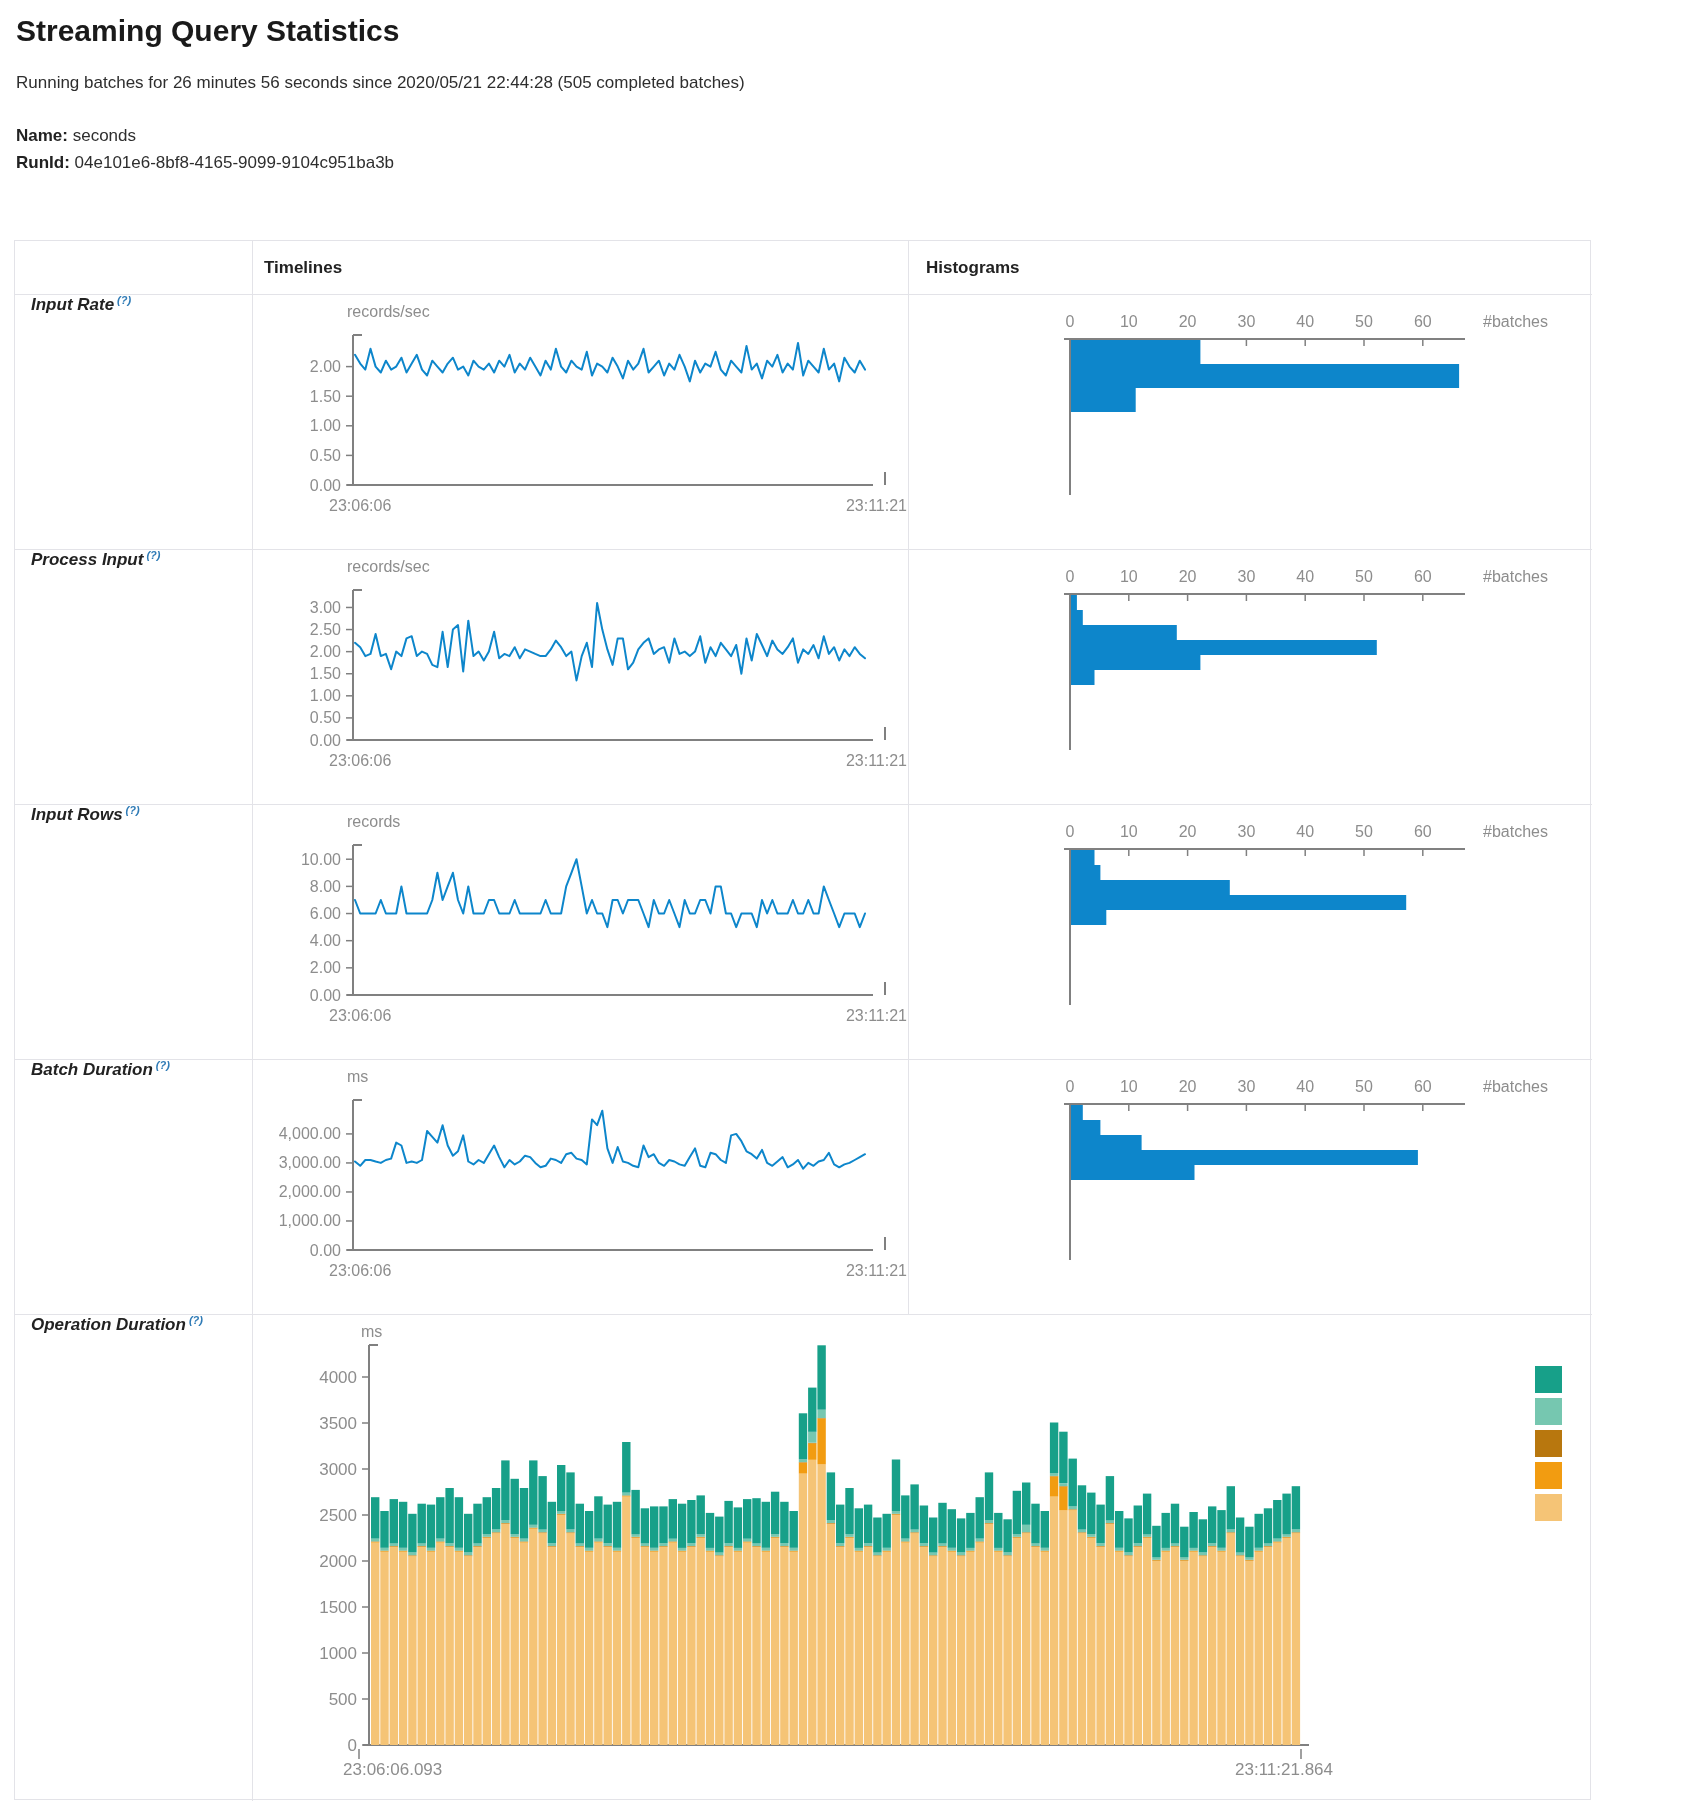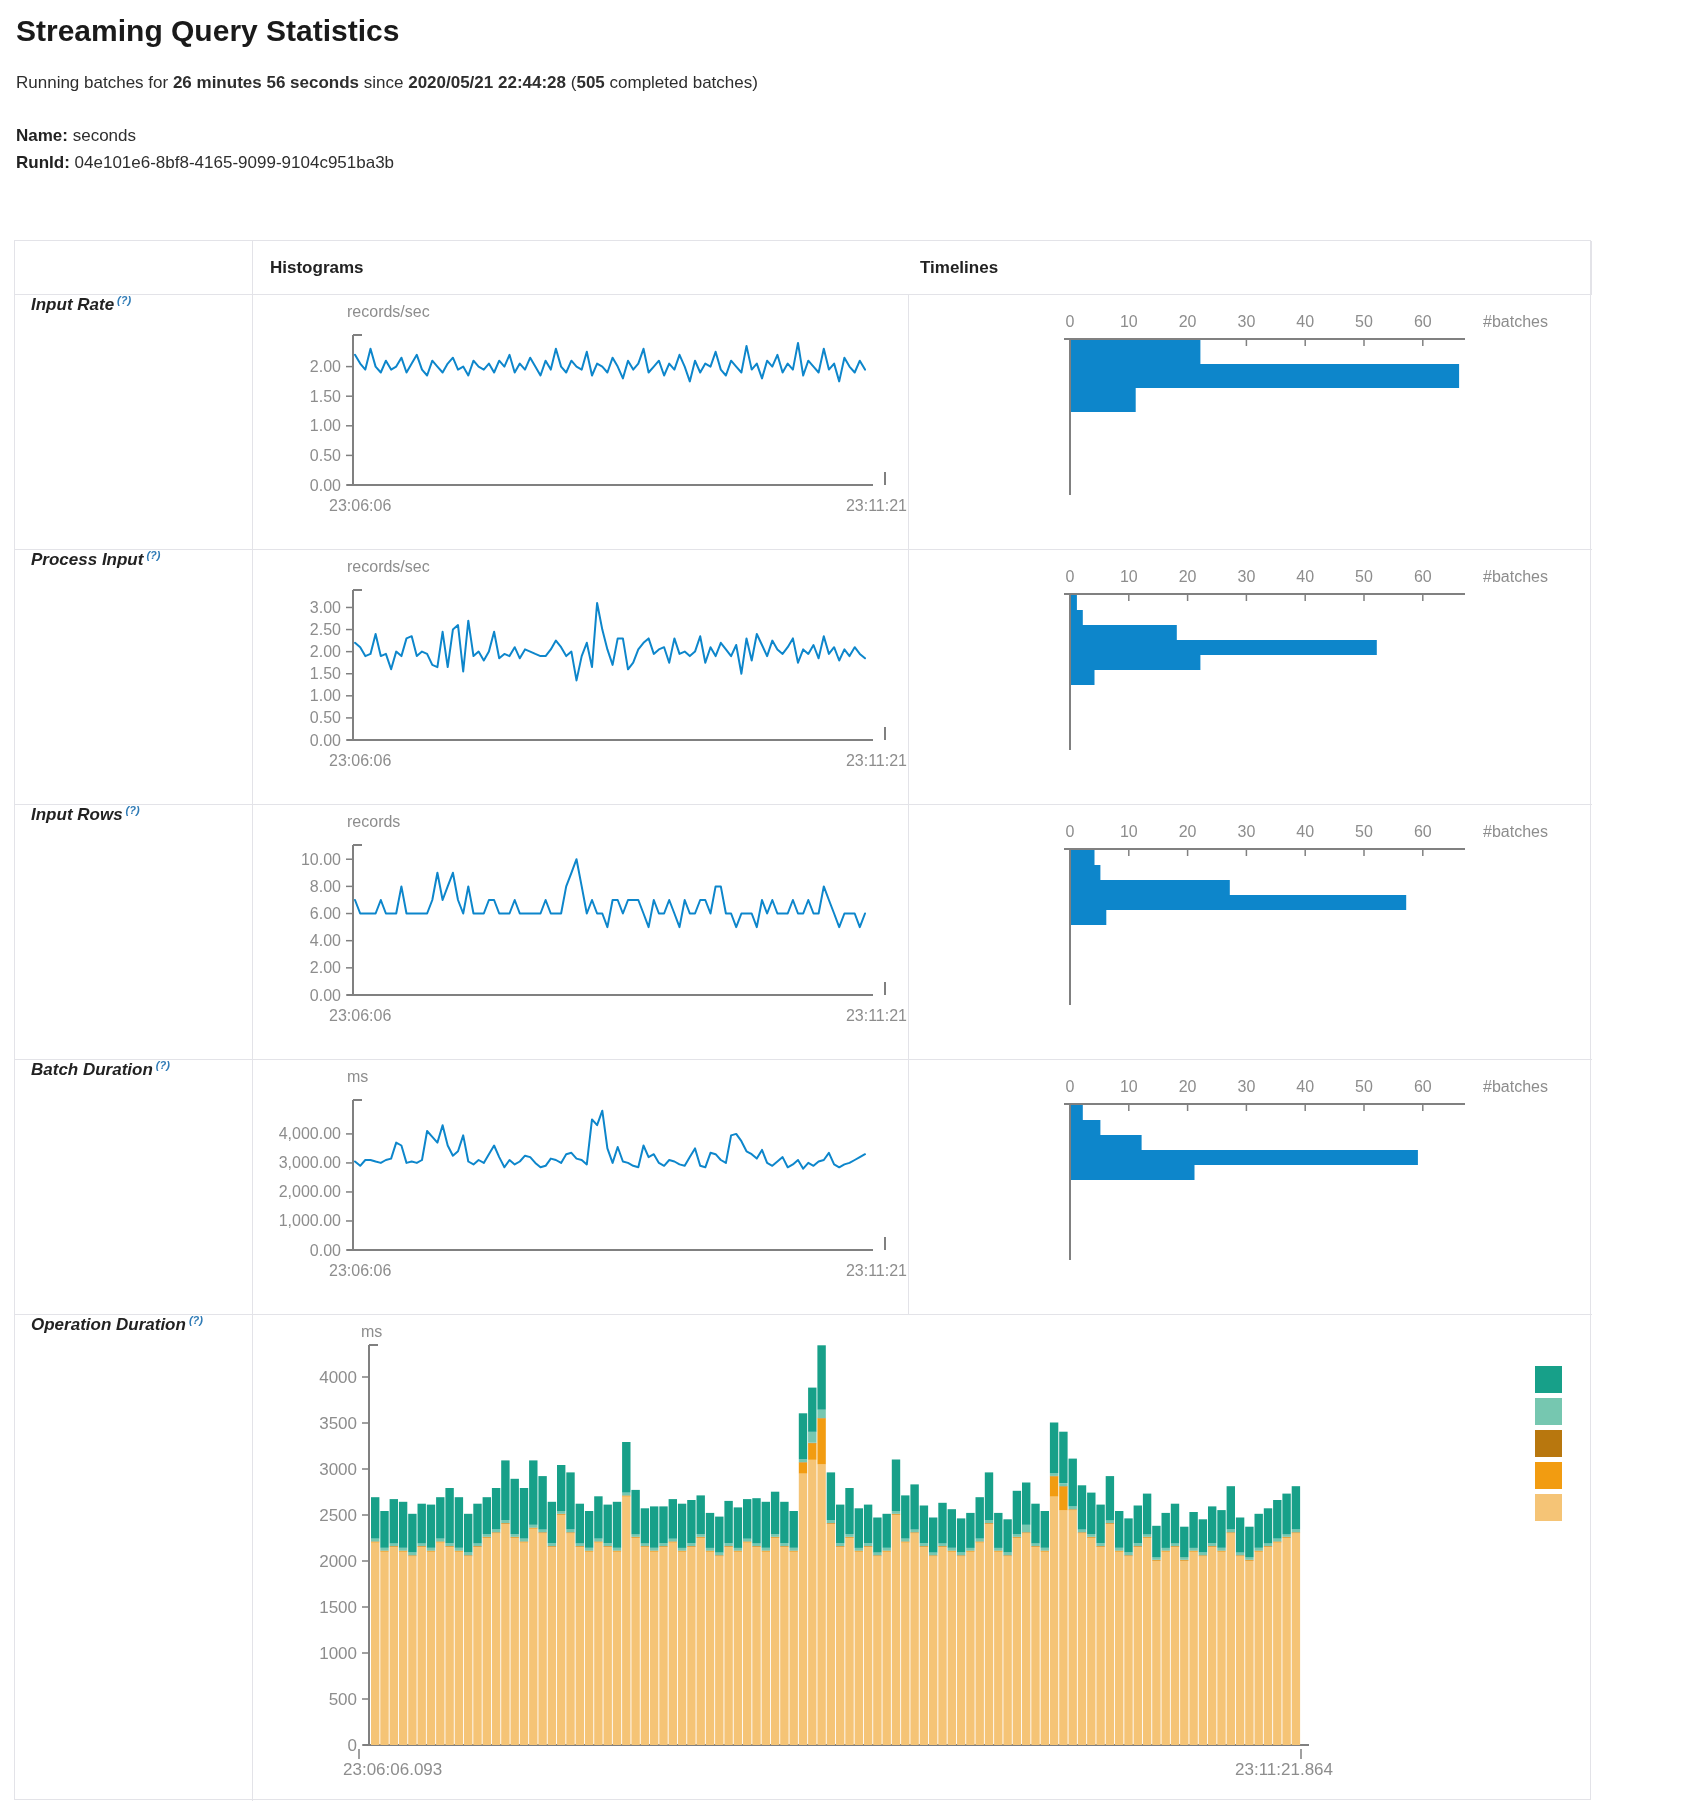--- a/index.html
+++ b/index.html
@@ -2,21 +2,21 @@
 <html><head>
 <meta charset="utf-8">
 <style>
   html,body{margin:0;padding:0;background:#fff;}
   body{width:1693px;height:1820px;position:relative;overflow:hidden;
        font-family:"Liberation Sans", sans-serif;color:#333;}
   .page{position:relative;width:1572px;height:1820px;}
   .hdr{padding:14px 0 0 16px;}
   .title{font-size:30px;font-weight:700;color:#1a1a1a;margin:0;letter-spacing:0;}
   .subtitle{font-size:17px;color:#2e2e2e;margin-top:25px;}
-  .subtitle b{font-weight:700;}
+  .subtitle b{font-weight:400;}
   .meta{margin-top:29px;font-size:17px;color:#2e2e2e;line-height:27px;}
   .meta b{font-weight:700;color:#222;}
   .tbl{position:absolute;left:14px;top:240px;width:1577px;height:1560px;
        display:grid;grid-template-columns:238px 656px 683px;
        grid-template-rows:54px 255px 255px 255px 255px 486px;
        border:1px solid #e3e3e8;box-sizing:border-box;}
   .cell{border-right:1px solid #e3e3e8;border-bottom:1px solid #e3e3e8;
         position:relative;box-sizing:border-box;}
   .cell.last-col{border-right:none;}
   .cell.last-row{border-bottom:none;}
@@ -42,25 +42,25 @@
     <div class="subtitle"><span>Running batches for </span><b>26 minutes 56 seconds</b><span> since </span><b>2020/05/21 22:44:28</b><span> (</span><b>505</b><span> completed batches)</span></div>
     <div class="meta">
       <div><b>Name:</b> <span>seconds</span></div>
       <div><b>RunId:</b> <span>04e101e6-8bf8-4165-9099-9104c951ba3b</span></div>
     </div>
   </div>
 
   <div class="tbl">
 
     <div class="cell hcell"></div>
+    <div class="cell hcell t">
+        <span>Timelines</span>
+      </div>
     <div class="cell hcell h last-col">
         <span>Histograms</span>
-      </div>
-    <div class="cell hcell t">
-        <span>Timelines</span>
       </div>
 
     <div class="cell rowlabel">
         <span>Input Rate</span>
         <sup>(?)</sup>
       </div>
     <div class="cell">
       <svg id="chart-0" width="656" height="255" viewBox="0 0 656 255">
           <line x1="100" y1="40" x2="100" y2="190" stroke="#808080" stroke-width="2"></line>
           <line x1="100" y1="40" x2="109" y2="40" stroke="#808080" stroke-width="2"></line>

